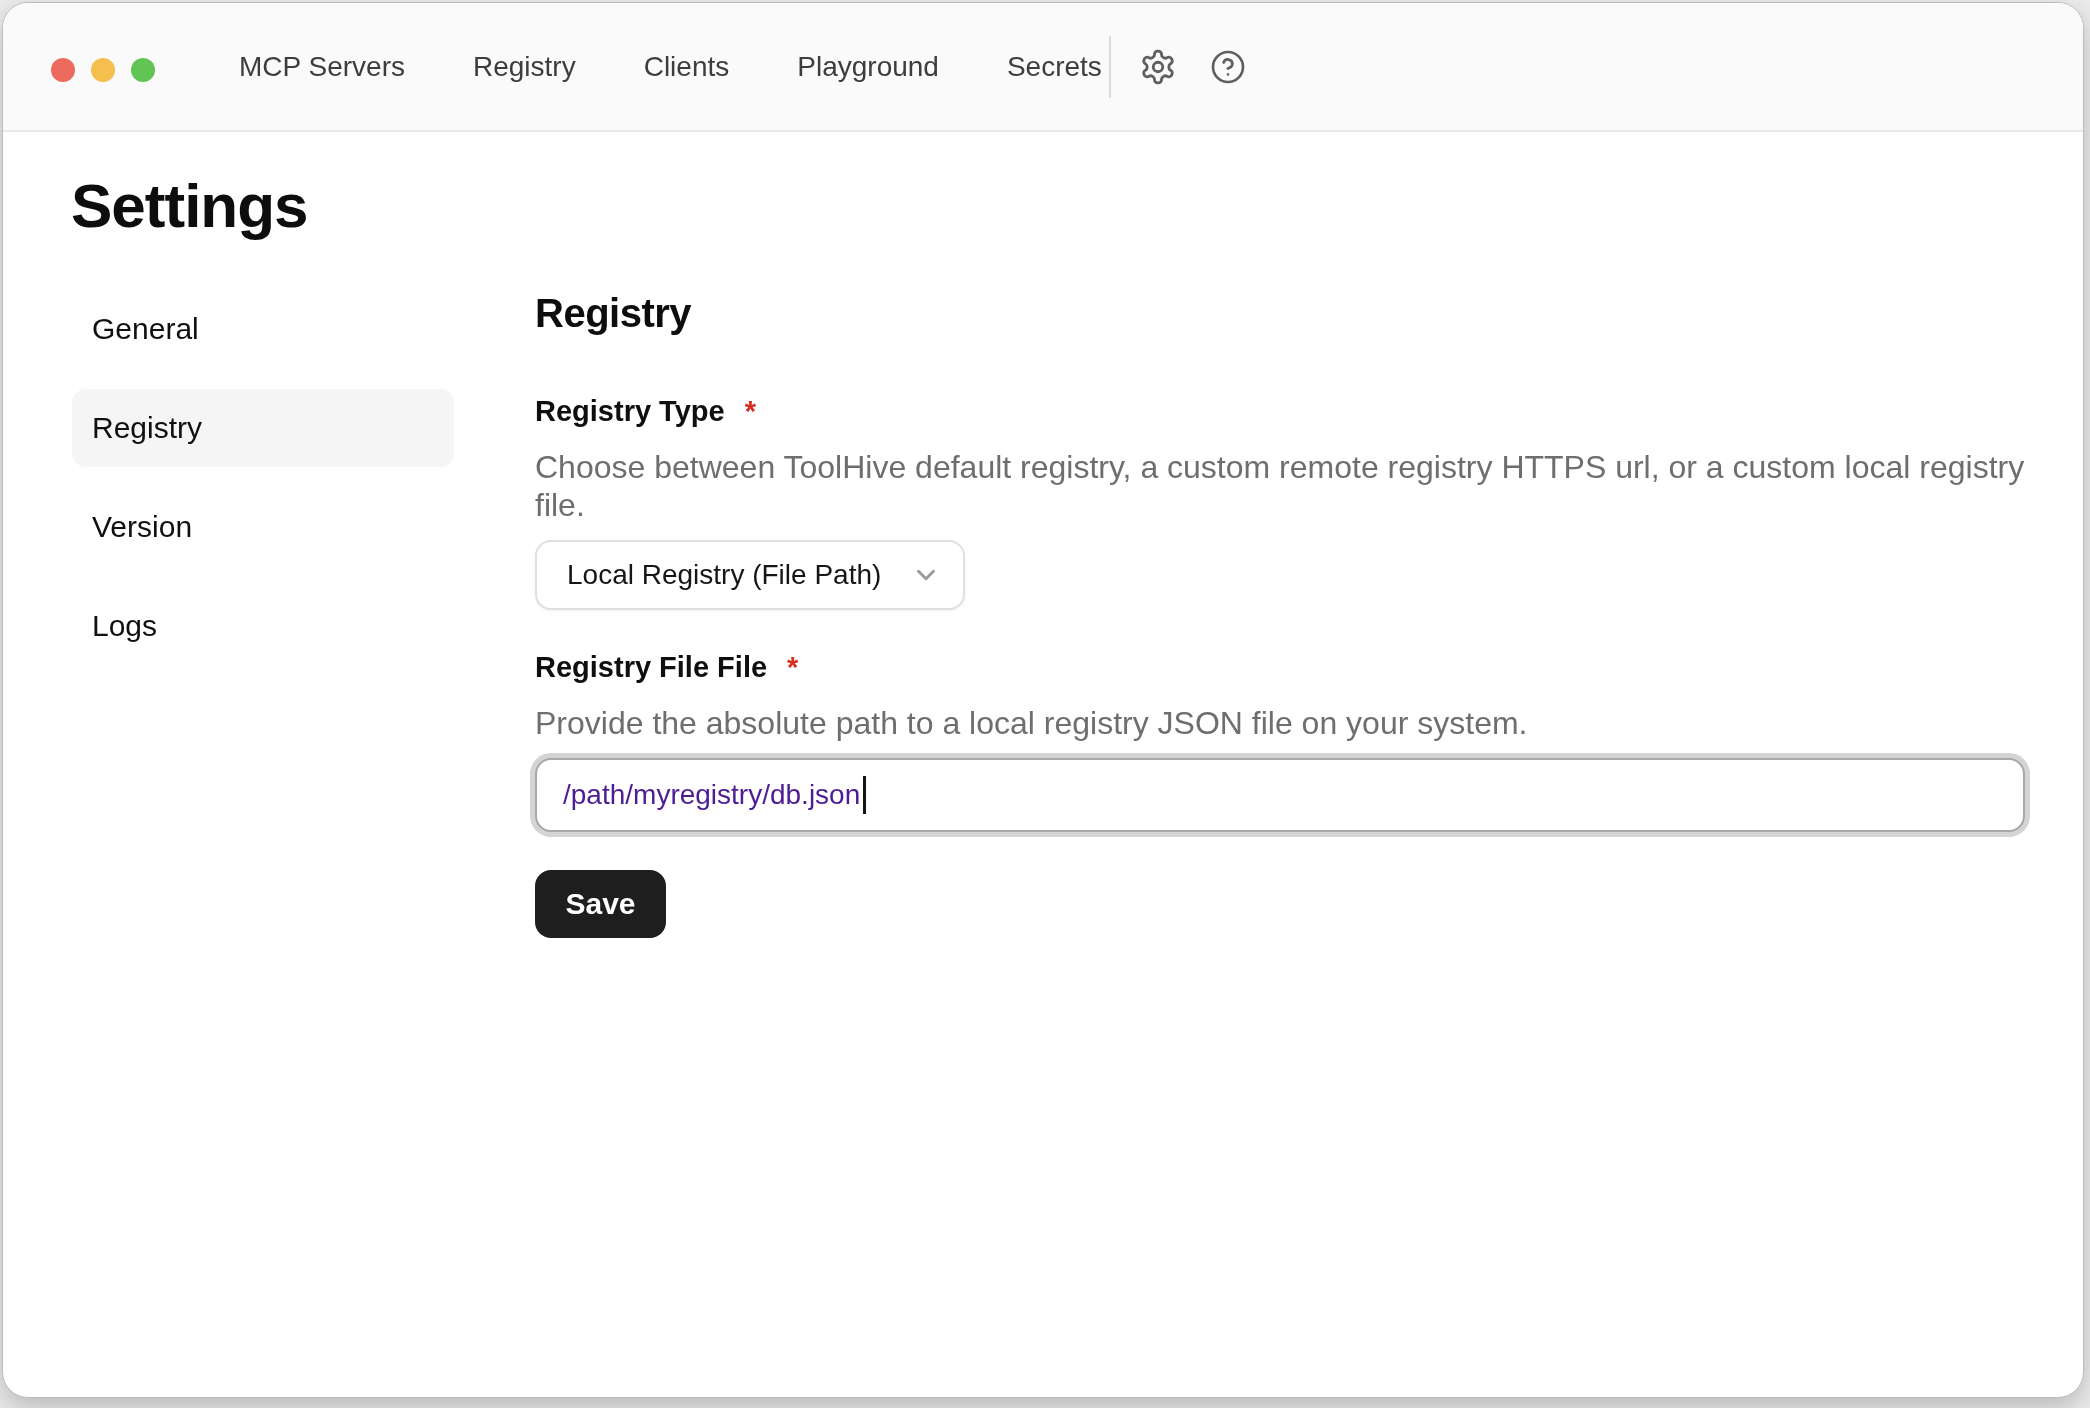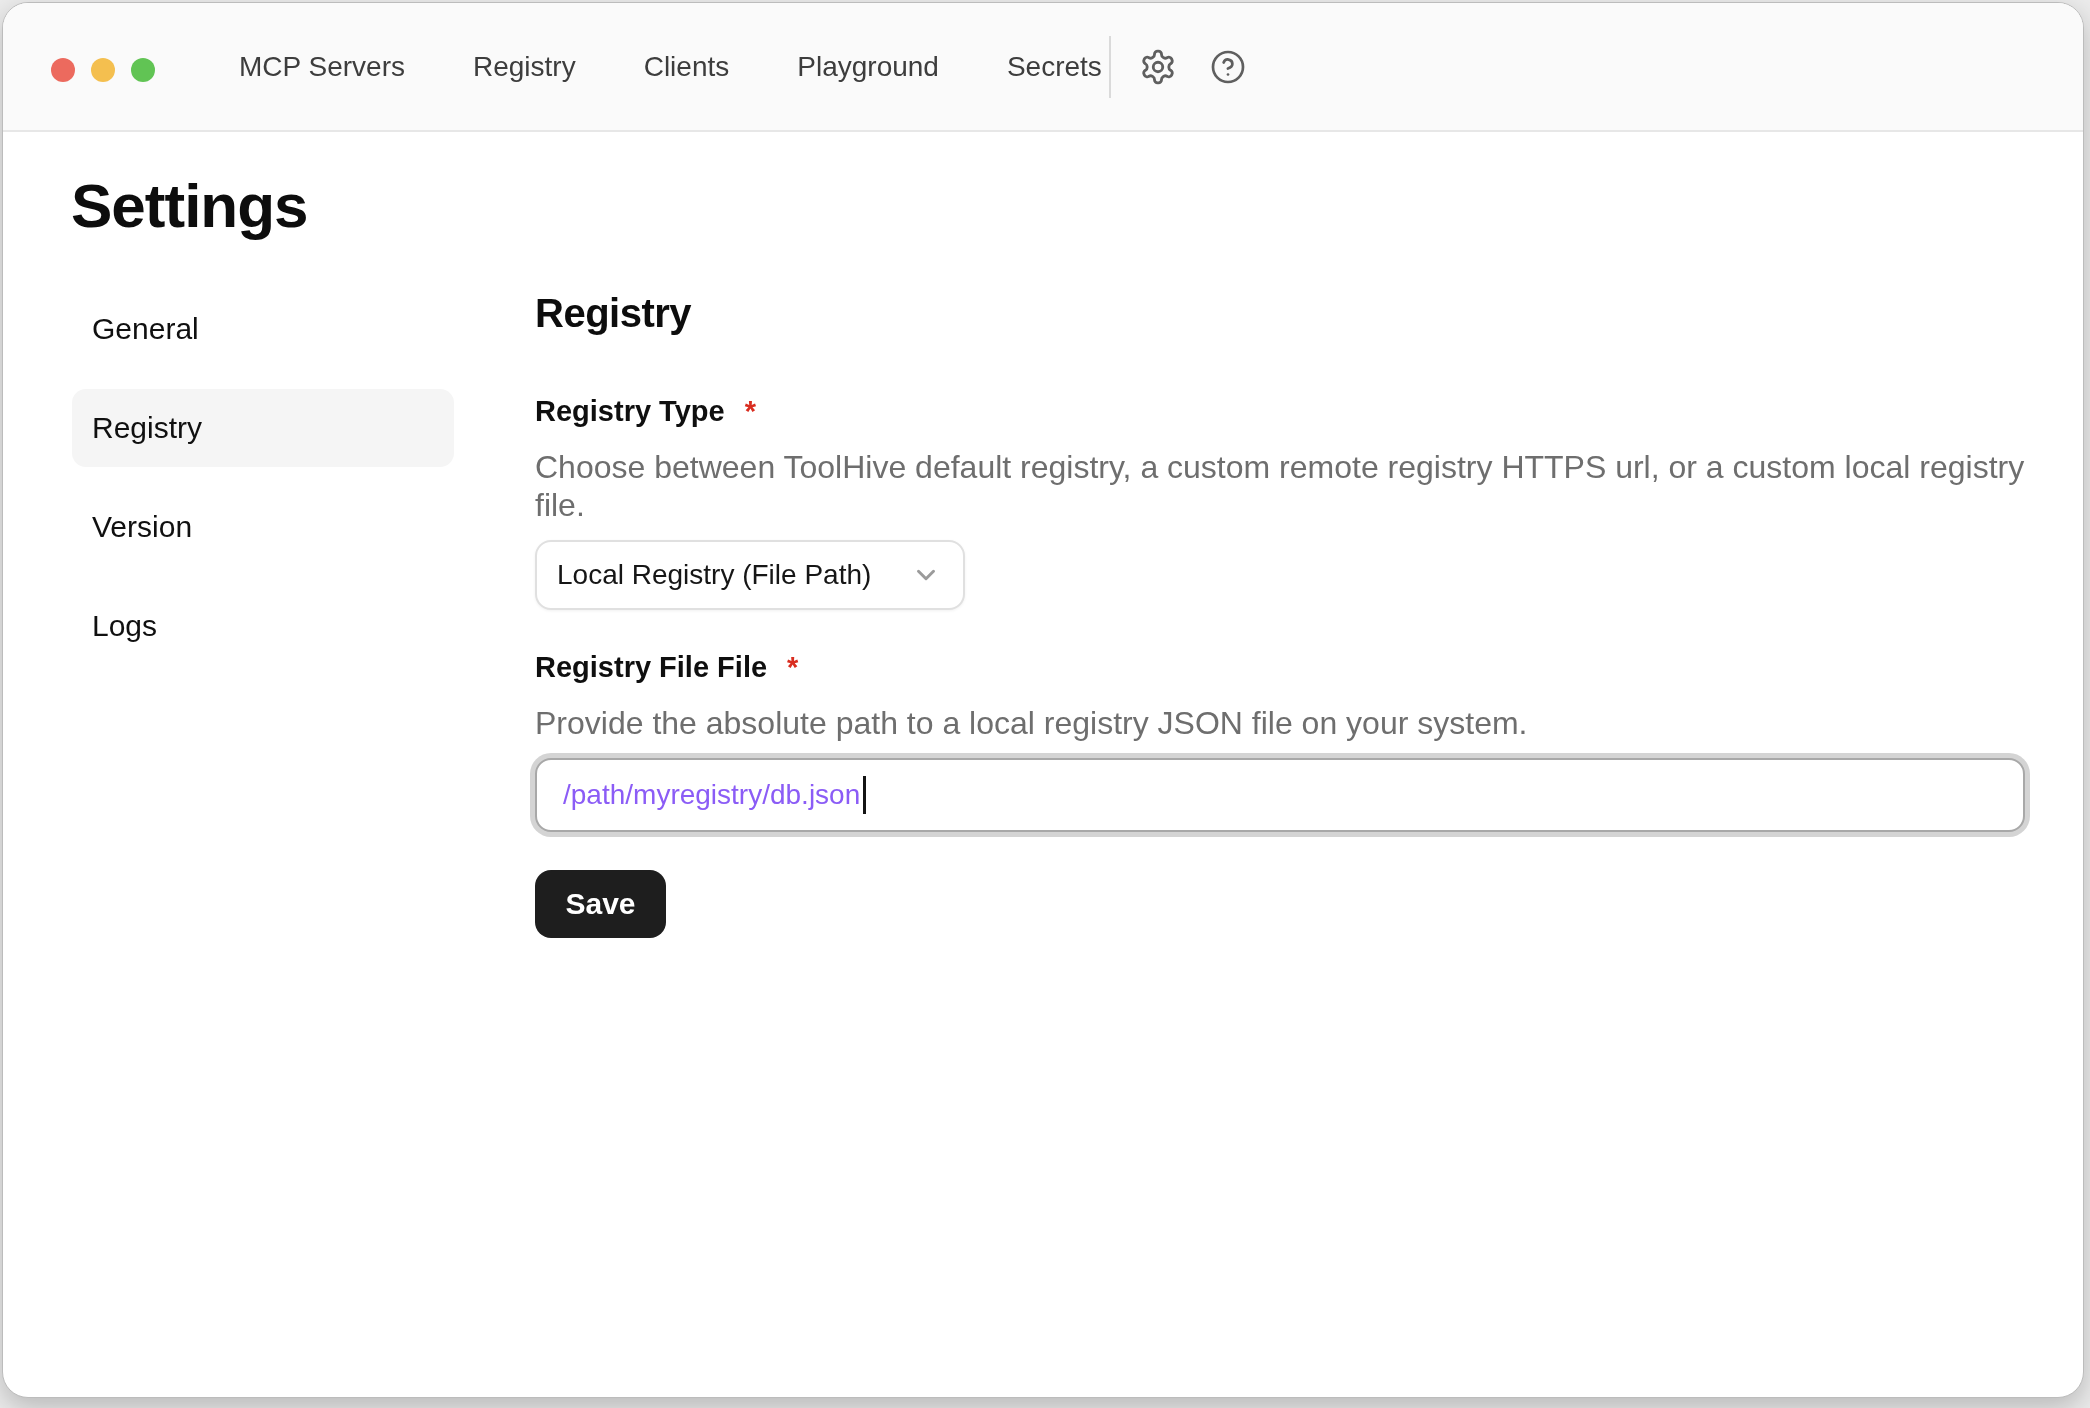--- a/index.html
+++ b/index.html
@@ -87,35 +87,35 @@
     font-size:32px; line-height:38px; color:#6e6e6e;
     margin-bottom:16px;
   }
 
   .select-control {
     width:430px; height:70px;
     background:#fff;
     border:2px solid #e0e0e0; border-radius:16px;
     box-shadow:0 1px 3px rgba(0,0,0,0.06);
     display:flex; align-items:center; justify-content:space-between;
-    padding:0 22px 0 20px;
+    padding:0 22px 0 30px;
     font-size:28px; color:#161616;
     margin-bottom:38px;
     cursor:default;
   }
   .select-control svg { stroke:#9b9b9b; flex:none; margin-left:14px; }
 
   .textbox {
     width:1490px; height:74px;
     background:#fff;
     border:2px solid #a8a8a8; border-radius:16px;
     box-shadow:0 0 0 5px #d4d4d4;
     display:flex; align-items:center;
     padding:0 26px;
-    font-size:28px; color:#8b5cf6;
+    font-size:28px; color:#4c1d95;
     margin:2px 0 38px;
   }
   .caret { width:3px; height:38px; background:#141414; margin-left:3px; }
 
   .save-btn {
     width:131px; height:68px;
     background:#1e1e1e; color:#ffffff;
     border:none; border-radius:16px;
     font-family:"Liberation Sans", sans-serif;
     font-size:30px; font-weight:700;

